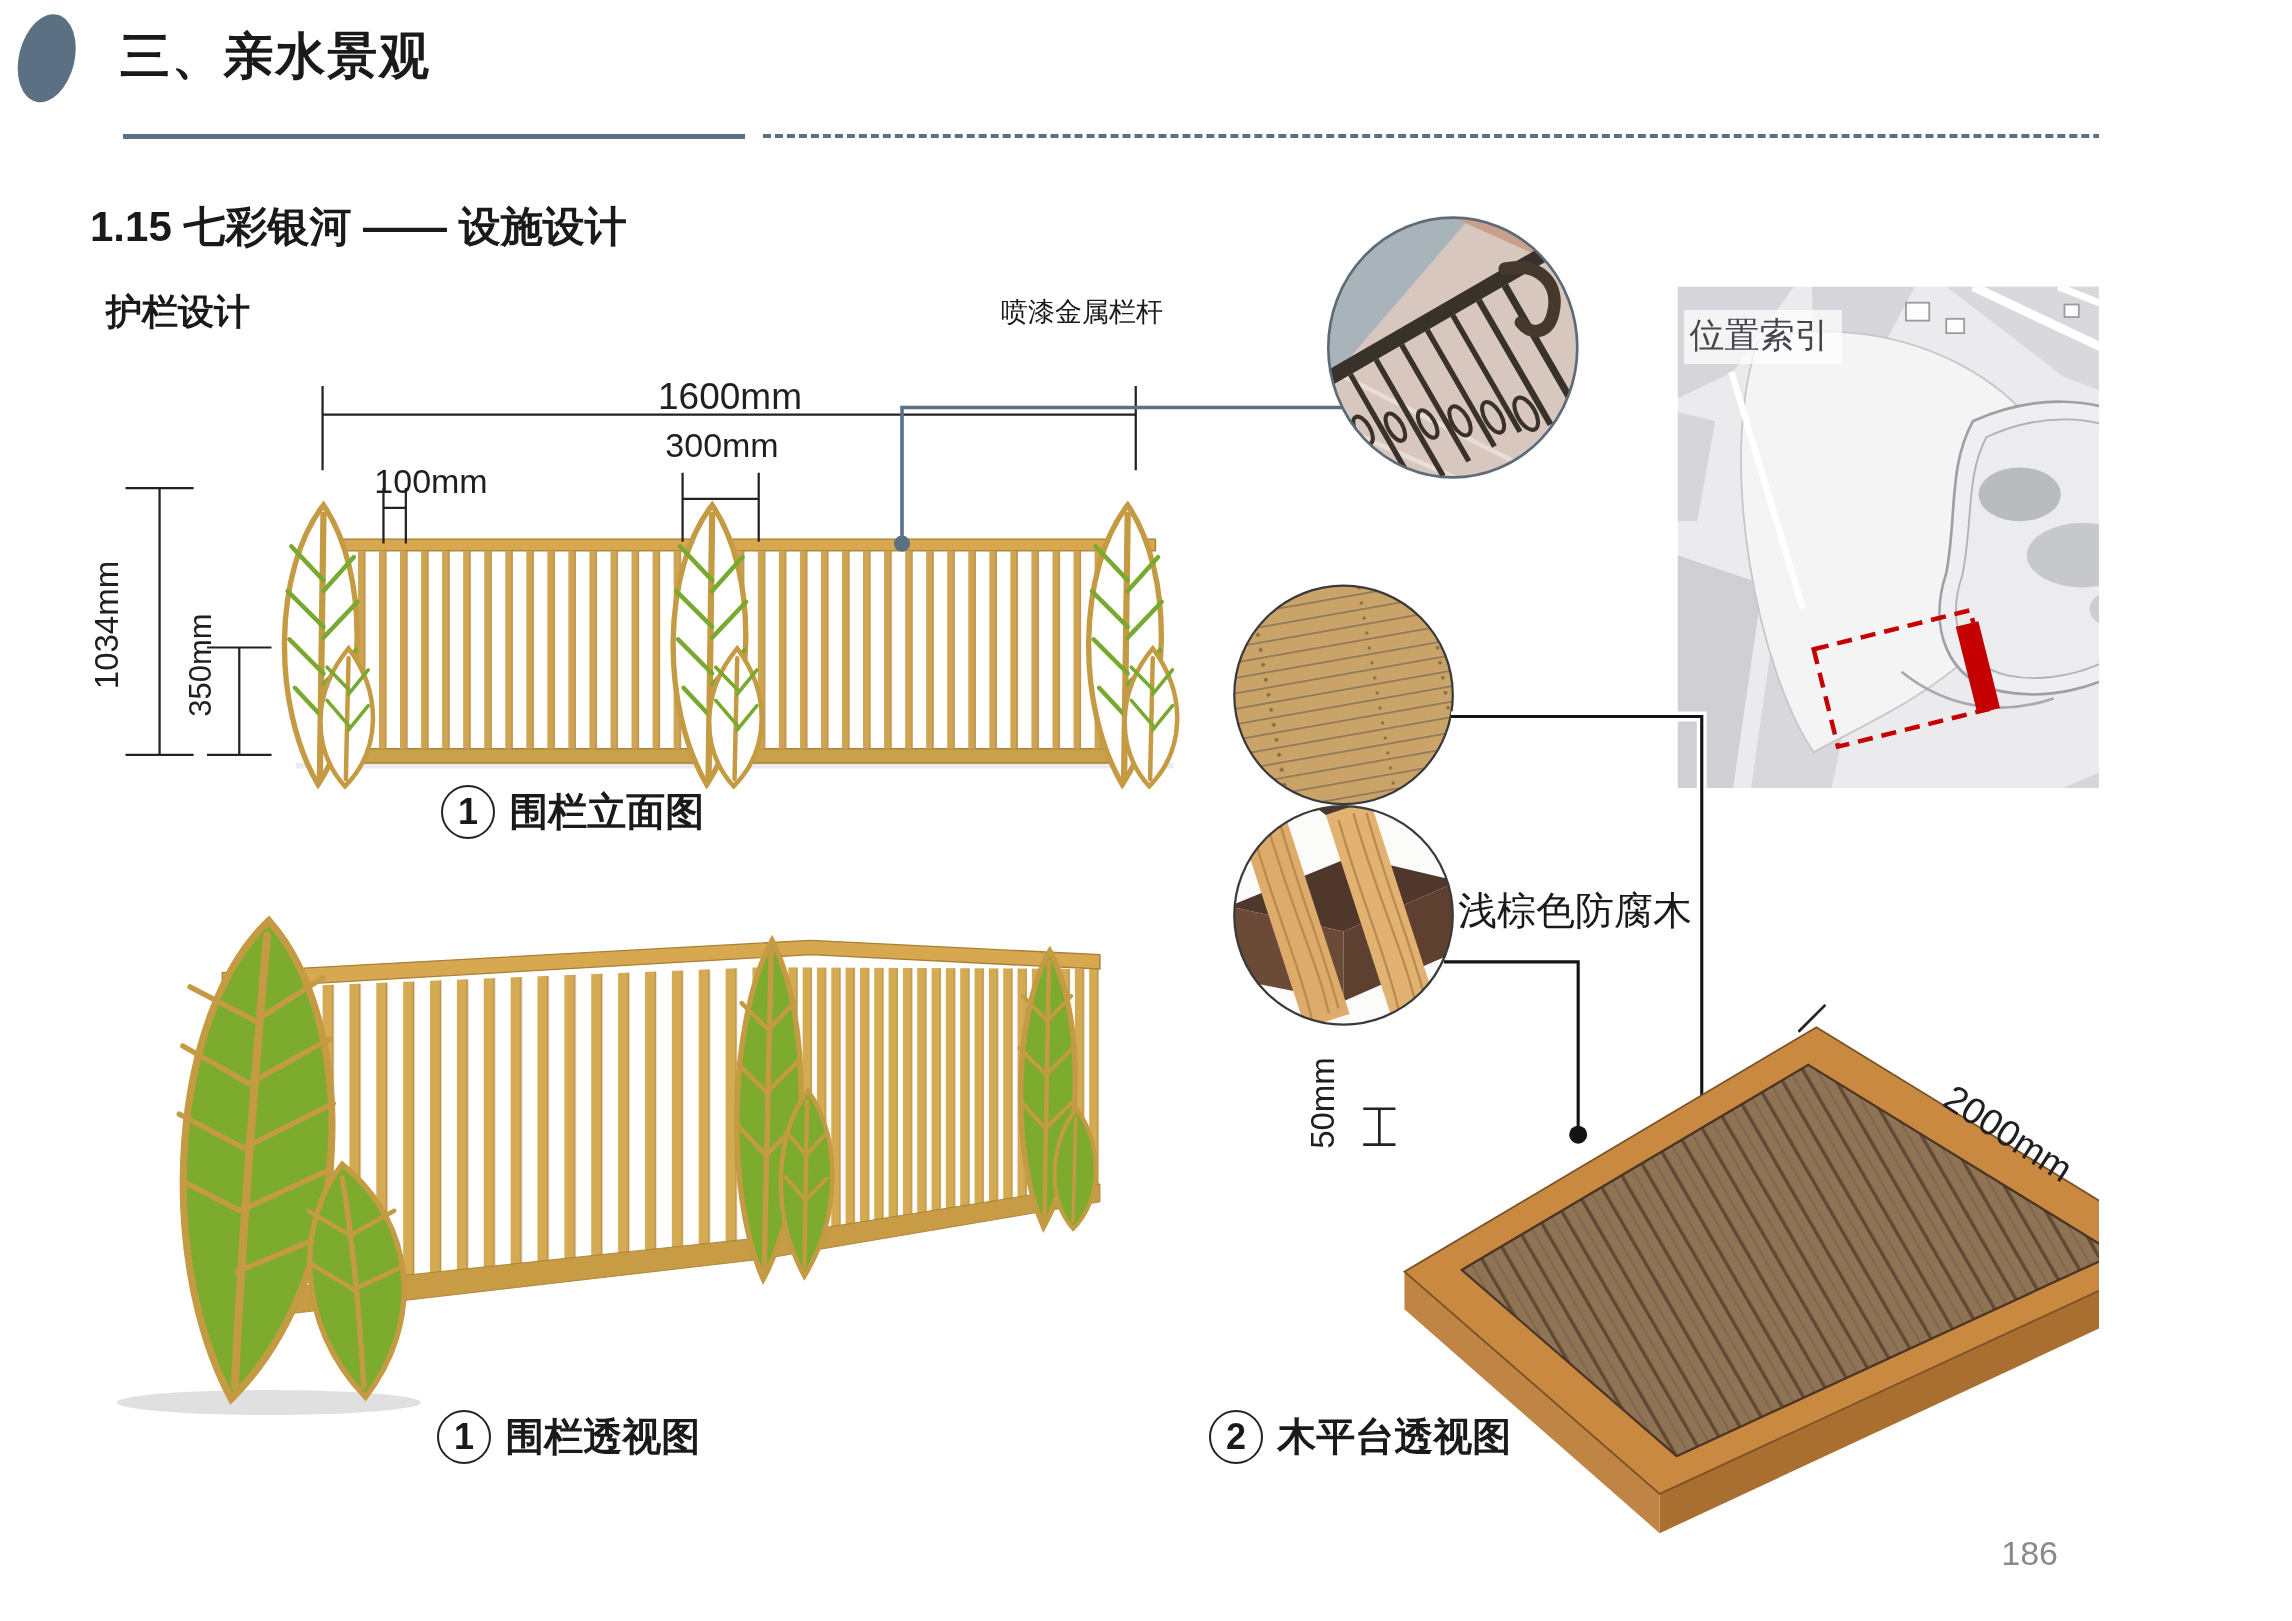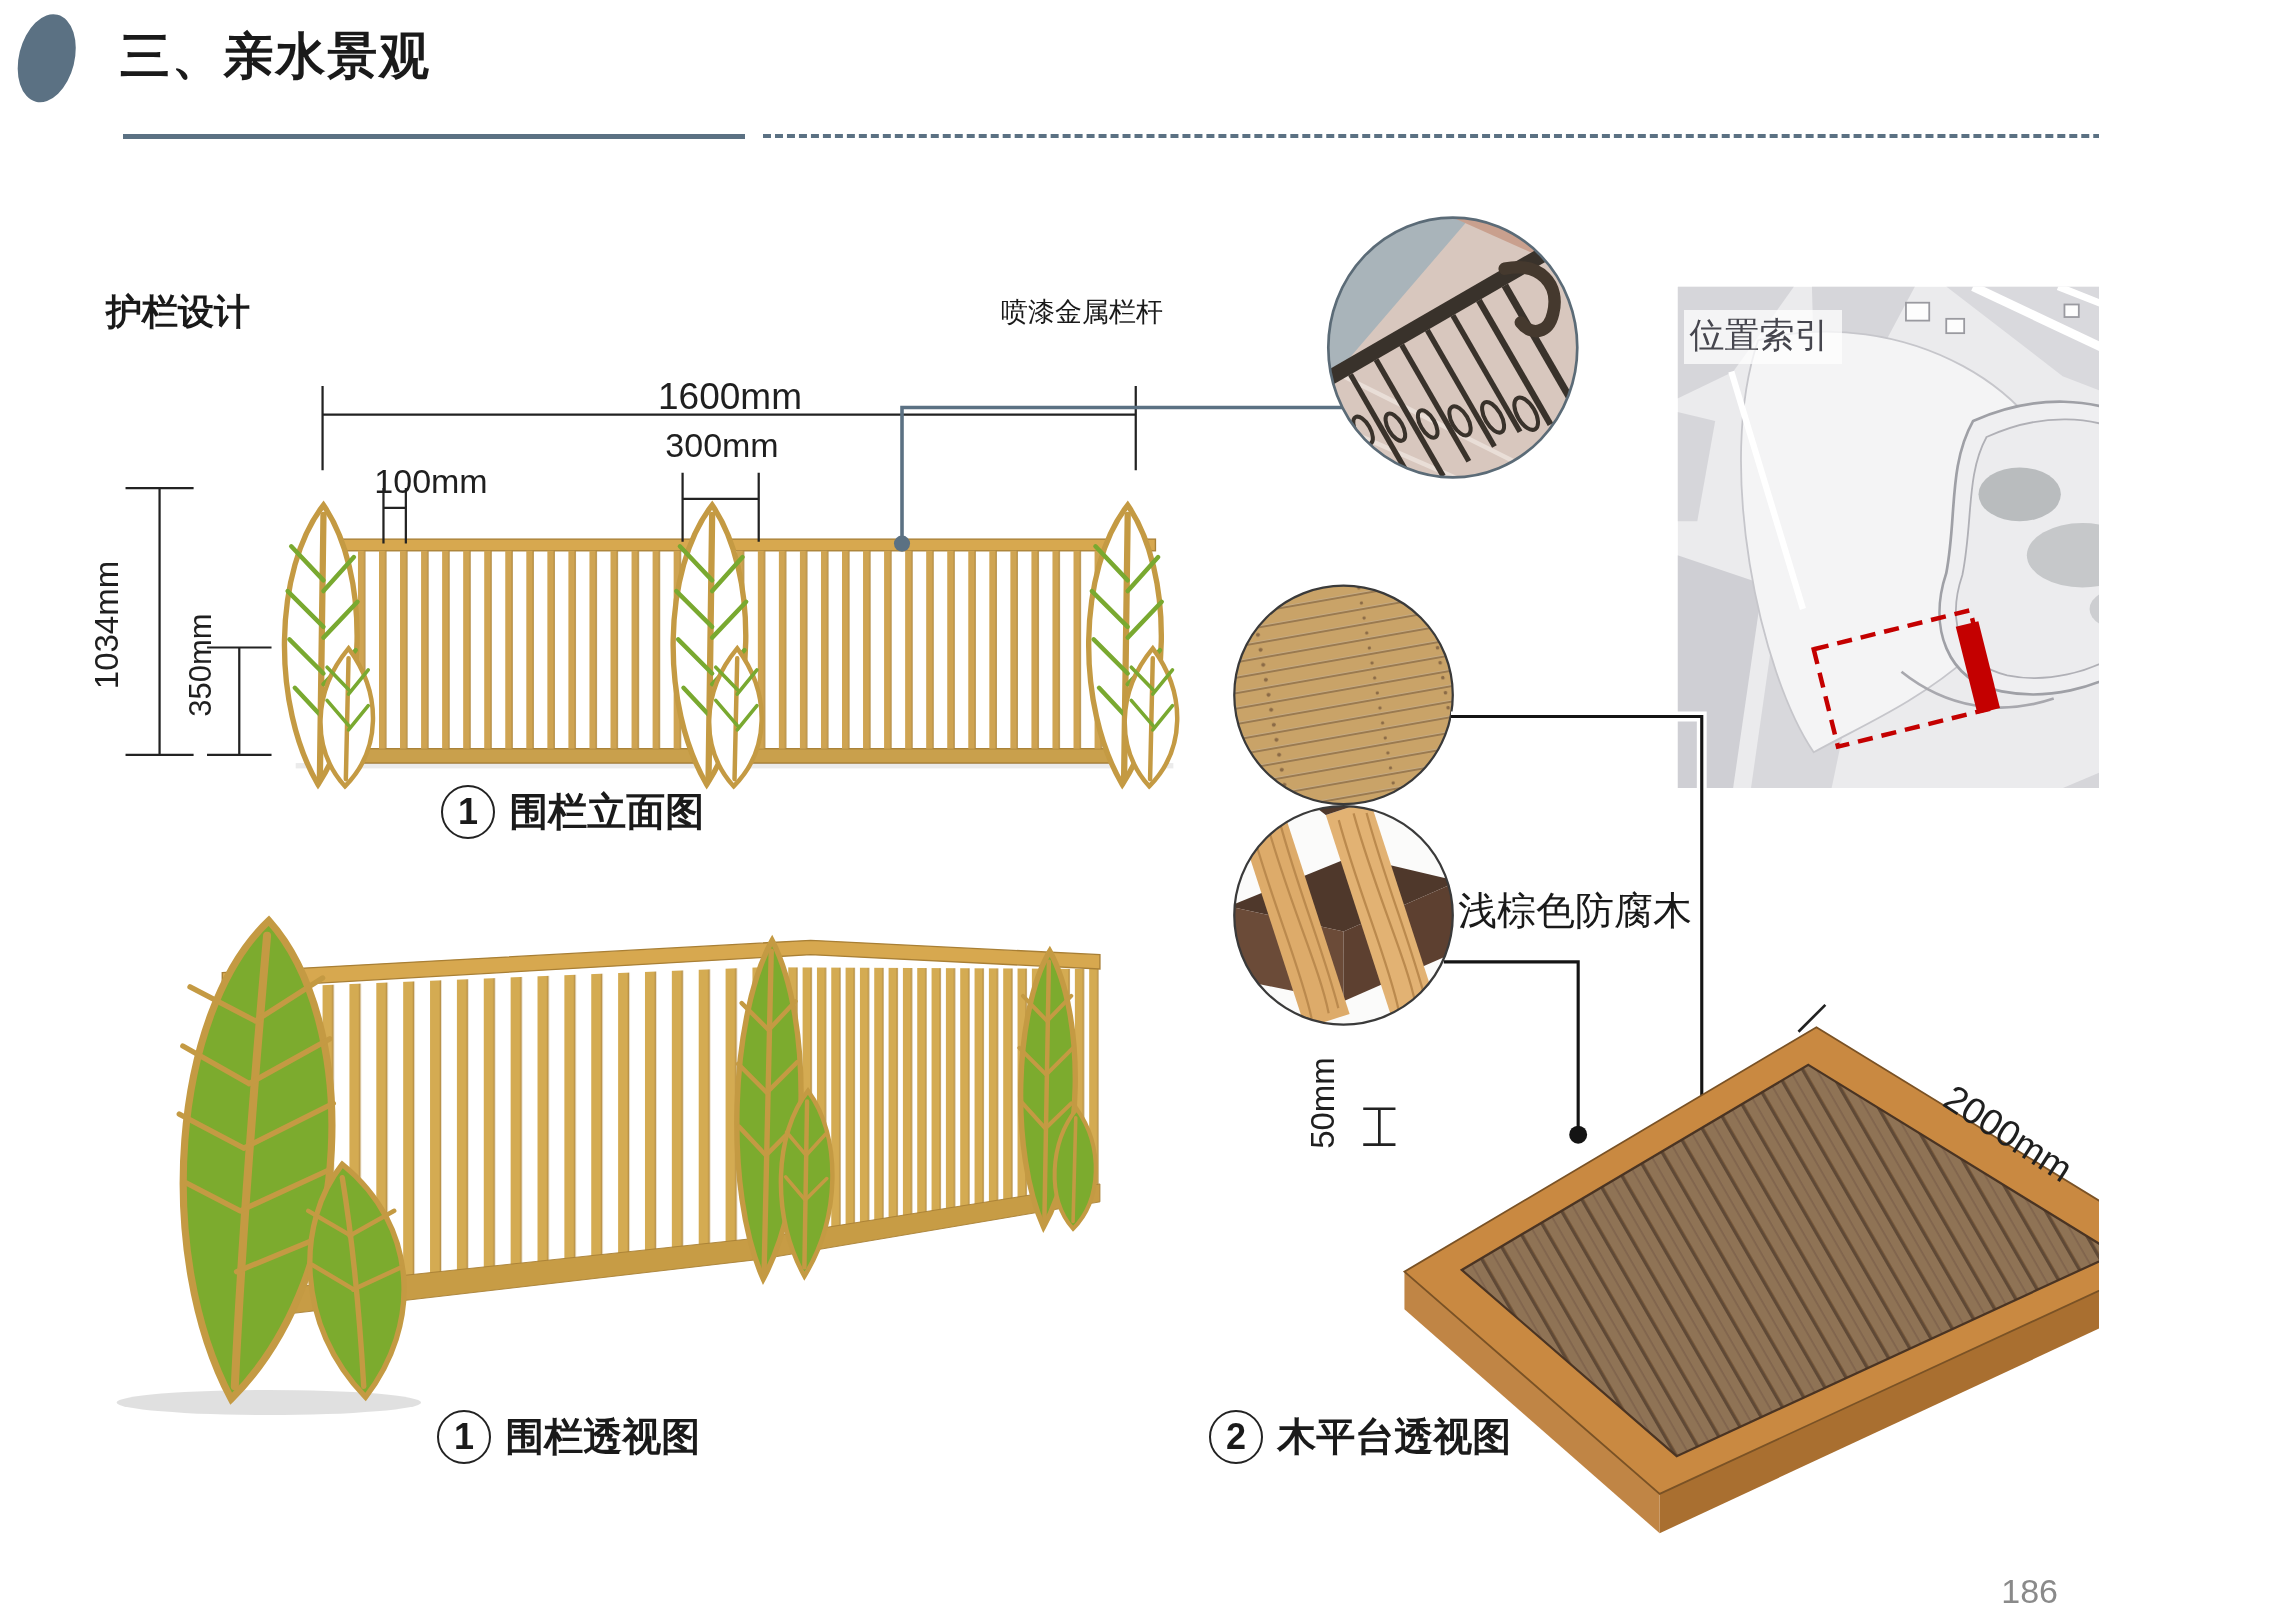--- a/index.html
+++ b/index.html
@@ -260,20 +260,21 @@
         <path d="M1201,1248 L1198,1364" stroke="#c49a43" stroke-width="4" fill="none"></path>
       </g>
     </g>
   </svg>
 
   <div class="abs hline-solid" style="left:123px;top:134px;width:622px;"></div>
   <div class="abs hline-dash" style="left:763px;top:134px;width:1530px;"></div>
 
   <div class="abs ttl" style="left:120px;top:23px;font-size:50px;">三、亲水景观</div>
 
+  <div class="abs" style="left:90px;top:199px;font-size:42px;font-weight:800;">1.15 七彩银河 —— 设施设计</div>
 
   <div class="abs" style="left:106px;top:288px;font-size:36px;font-weight:800;">护栏设计</div>
 
   <div class="abs" style="left:1001px;top:294px;font-size:27px;font-weight:500;">喷漆金属栏杆</div>
 
   <div class="abs" style="left:1458px;top:871px;font-size:39px;font-weight:500;margin-top:13px;">浅棕色防腐木</div>
 
   <div class="abs band" style="left:1684px;top:310px;font-size:35px;">位置索引</div>
 
   <div class="abs dim ctr" style="left:730px;top:397px;font-size:37px;">1600mm</div>
@@ -290,15 +291,15 @@
   </div>
   <div class="abs cap" style="left:437px;top:1410px;">
     <span class="num">1</span>
     <span>围栏透视图</span>
   </div>
   <div class="abs cap" style="left:1209px;top:1410px;">
     <span class="num">2</span>
     <span>木平台透视图</span>
   </div>
 
-  <div class="abs pagenum" style="right:41px;top:1572px;text-align:right;">186</div>
+  <div class="abs pagenum" style="right:41px;top:1534px;text-align:right;">186</div>
 </div>
 
 
 </body></html>

